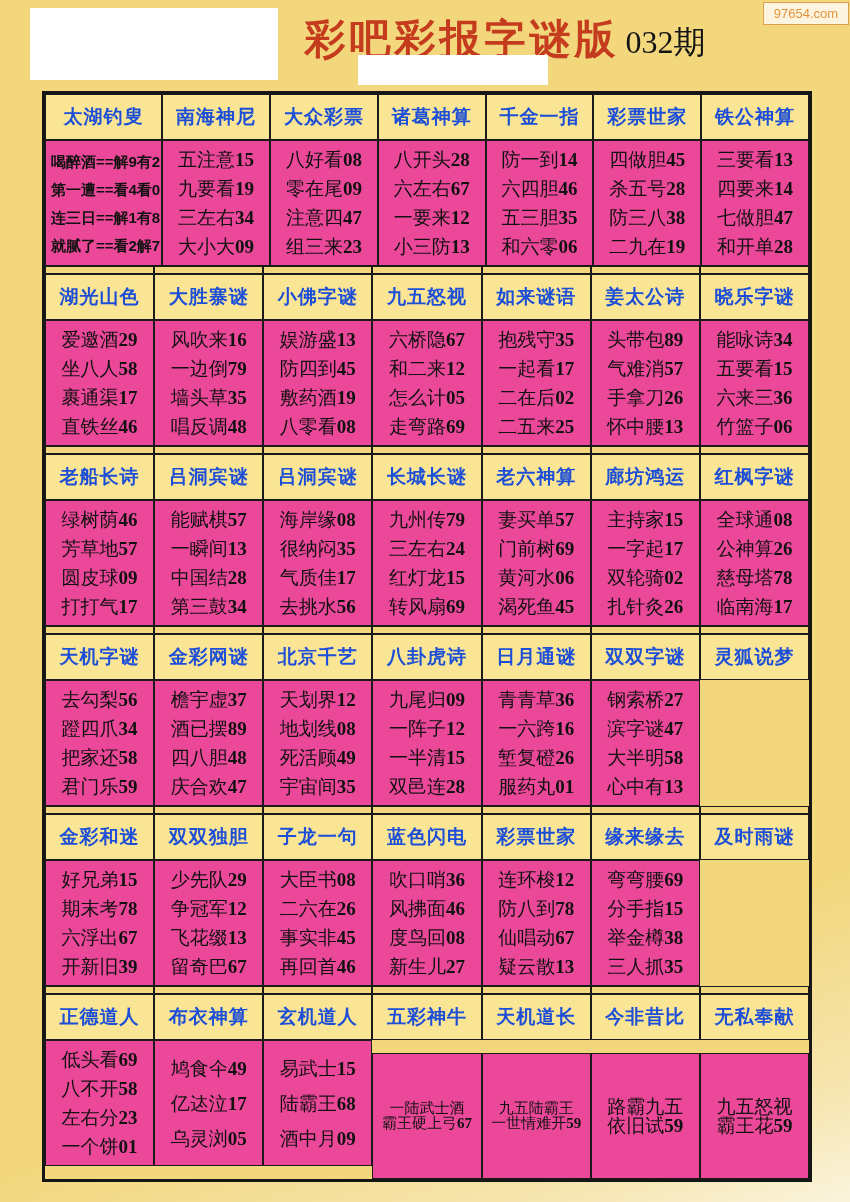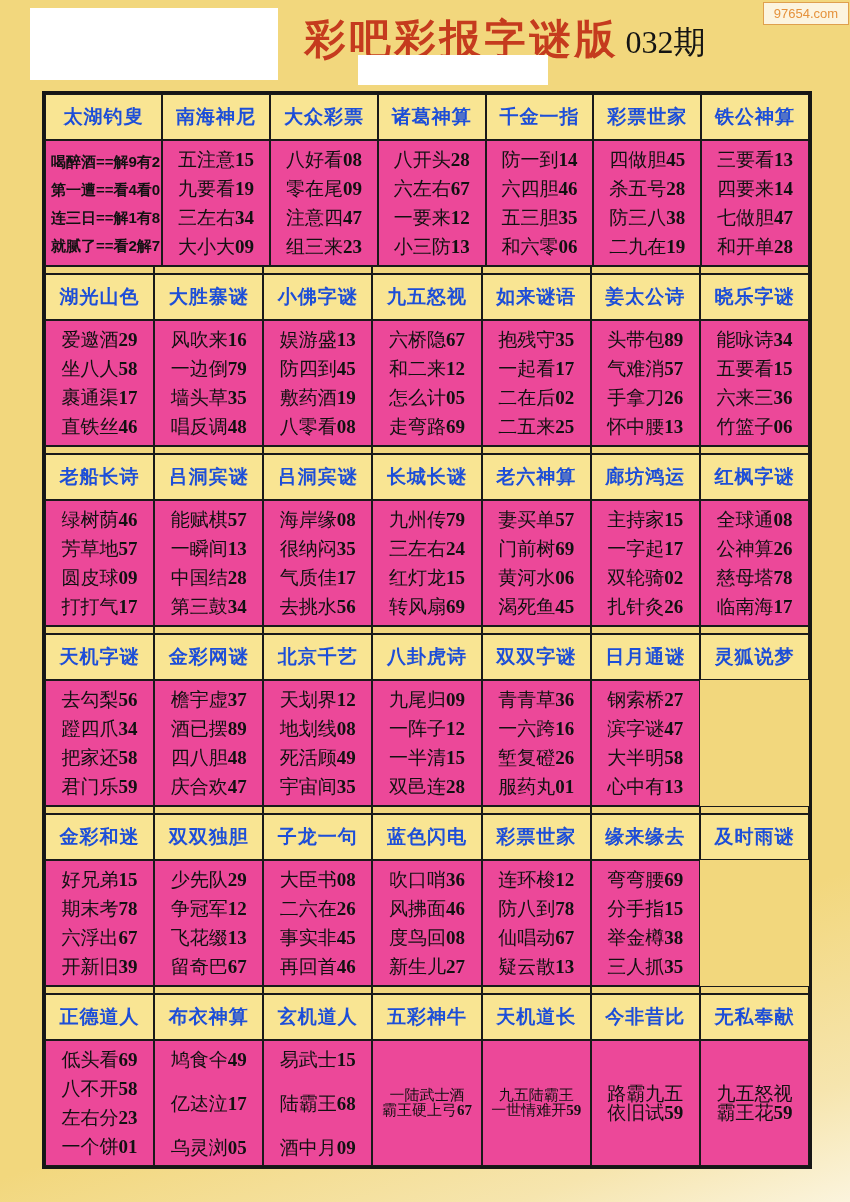--- a/index.html
+++ b/index.html
@@ -29,22 +29,22 @@
     font-weight:bold;font-size:19px;color:#1d4ed8;letter-spacing:1px;
   }
   .ccell{
     background:#ec4899;border:1px solid #1a1a1a;height:126px;
     display:flex;flex-direction:column;align-items:center;justify-content:center;
     font-size:19px;color:#111;box-sizing:border-box;padding:2px 1px;
   }
   .ccell .line{line-height:1;white-space:nowrap;}
   .ccell .line b{font-family:"Liberation Serif",serif;}
   .ccell.g4{gap:10px;align-items:center;}
-  .ccell.g3{gap:25px;}
-  .ccell.g2{}
+  .ccell.g3{gap:16px;}
+  .ccell.g2{margin-top:13px;}
   .ccell.bold-sans{
     font-family:"Liberation Sans",sans-serif;font-weight:bold;font-size:15.5px;
     align-items:flex-start;padding-left:5px;gap:13px;letter-spacing:0px;
   }
   .line.small{font-size:15px;}
   .scell{background:#f2d77d;border:1px solid #1a1a1a;height:6px;}
 </style>
 </head>
 <body>
 
@@ -234,22 +234,22 @@
         <div class="scell"></div>
         <div class="scell"></div>
         <div class="scell"></div>
         <div class="scell"></div>
       </div>
       <div class="sec">
         <div class="hcell">天机字谜</div>
         <div class="hcell">金彩网谜</div>
         <div class="hcell">北京千艺</div>
         <div class="hcell">八卦虎诗</div>
+        <div class="hcell">日月通谜</div>
         <div class="hcell">双双字谜</div>
-        <div class="hcell">日月通谜</div>
         <div class="hcell">灵狐说梦</div>
         <div class="ccell g4">
           <div class="line">去勾梨<b>56</b></div>
           <div class="line">蹬四爪<b>34</b></div>
           <div class="line">把家还<b>58</b></div>
           <div class="line">君门乐<b>59</b></div>
         </div>
         <div class="ccell g4">
           <div class="line">檐宇虚<b>37</b></div>
           <div class="line">酒已摆<b>89</b></div>

